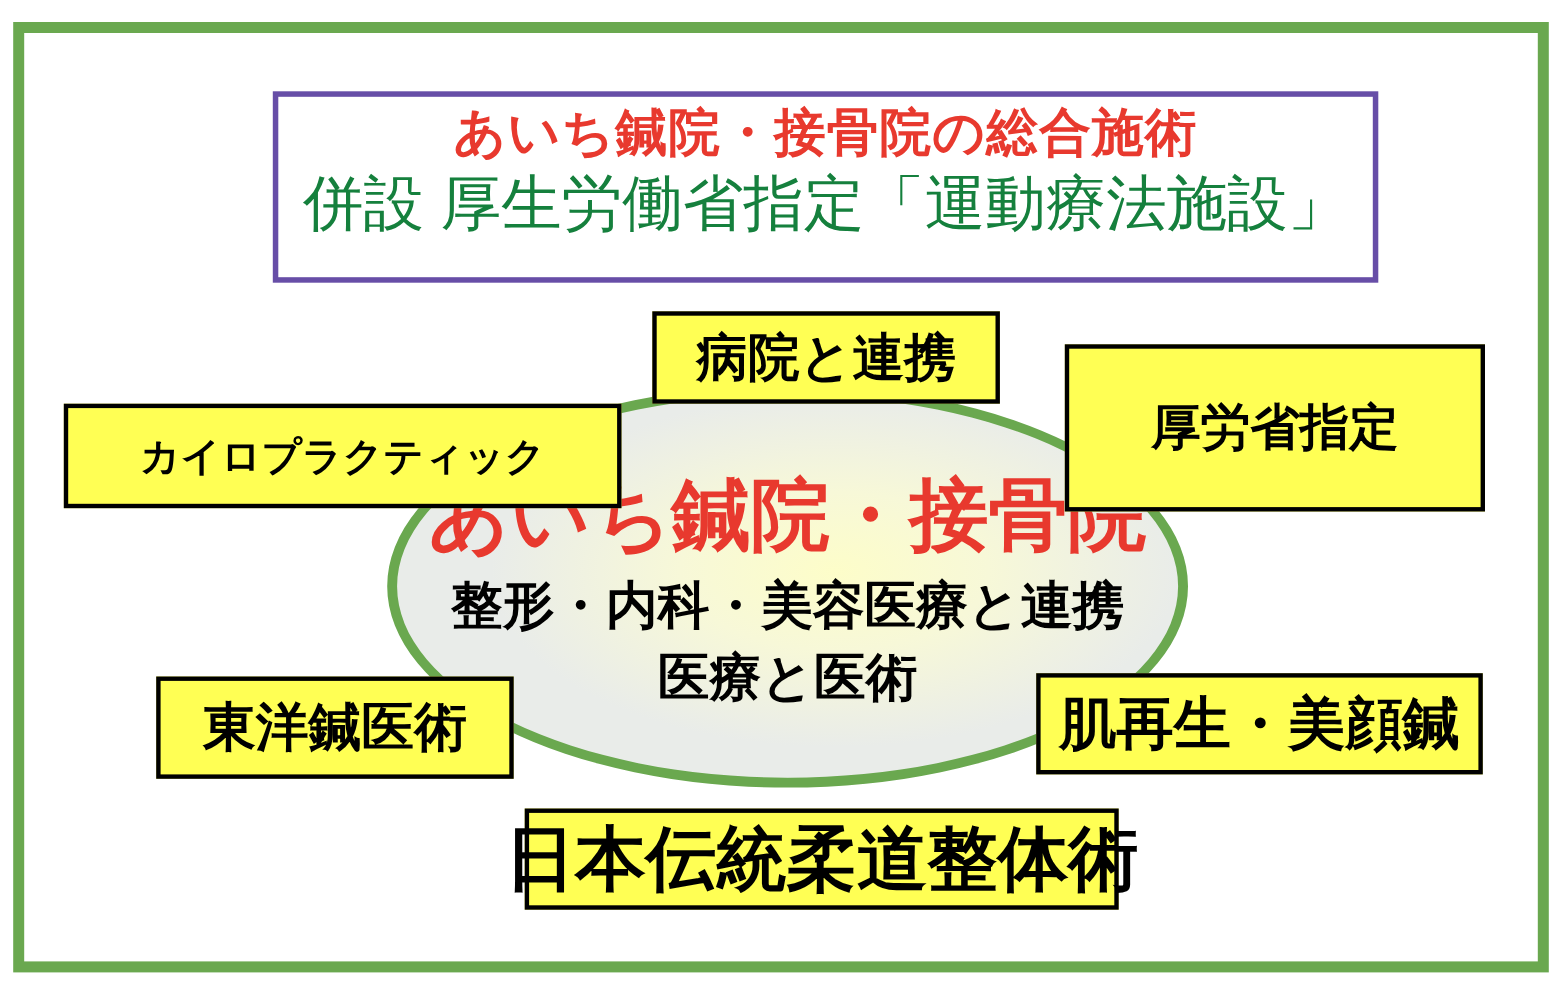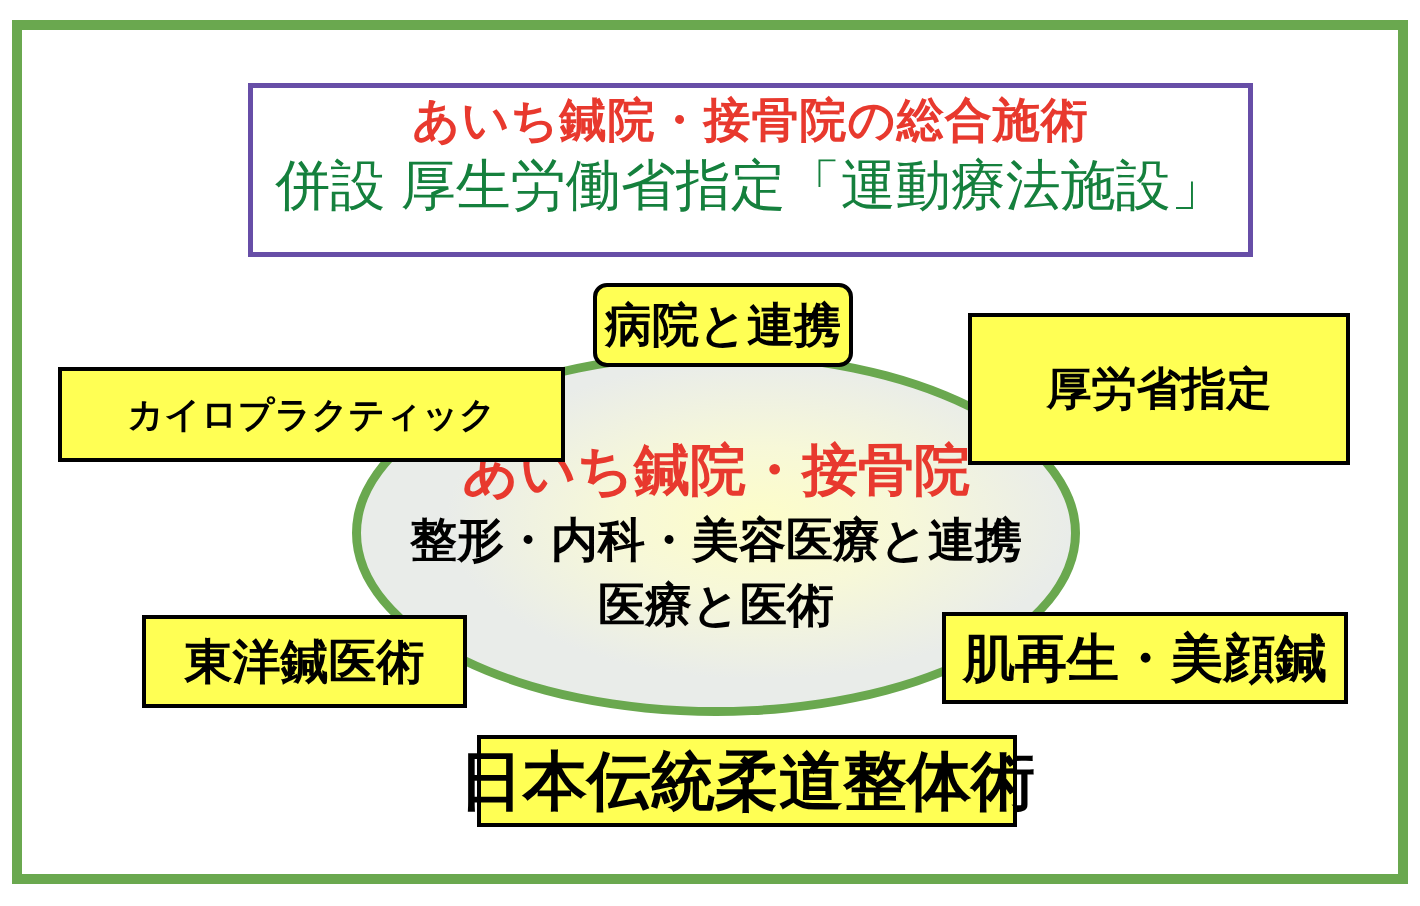--- a/index.html
+++ b/index.html
@@ -67,21 +67,21 @@
     display: flex;
     flex-direction: column;
     align-items: center;
     justify-content: center;
     text-align: center;
     padding-top: 6px;
     box-sizing: border-box;
   }
   .center-title {
     color: #e8392e;
-    font-size: 56px;
+    font-size: 72px;
     font-weight: bold;
     line-height: 1.3;
     white-space: nowrap;
   }
   .center-line {
     color: #000000;
     font-size: 47px;
     font-weight: bold;
     line-height: 1.4;
     white-space: nowrap;
@@ -97,21 +97,21 @@
     text-align: center;
     z-index: 2;
     box-sizing: border-box;
   }
   .ybox .lbl {
     color: #000000;
     font-weight: bold;
     white-space: nowrap;
     line-height: 1.25;
   }
-  .box-hospital   { left: 593px;  top: 283px; width: 260px; height: 84px; border-radius: 14px;  }
+  .box-hospital   { left: 593px;  top: 283px; width: 316px; height: 84px;  }
   .box-hospital .lbl   { font-size: 47px; }
   .box-kourou     { left: 968px;  top: 313px; width: 382px; height: 152px; }
   .box-kourou .lbl     { font-size: 45px; text-align: right; }
   .box-chiro      { left: 58px;   top: 367px; width: 507px; height: 95px;  }
   .box-chiro .lbl      { font-size: 36px; }
   .box-touyou     { left: 142px;  top: 615px; width: 325px; height: 93px;  }
   .box-touyou .lbl     { font-size: 48px; }
   .box-hada       { left: 942px;  top: 612px; width: 406px; height: 92px;  }
   .box-hada .lbl       { font-size: 52px; }
   .box-nihon      { left: 477px;  top: 735px; width: 540px; height: 92px;  }

